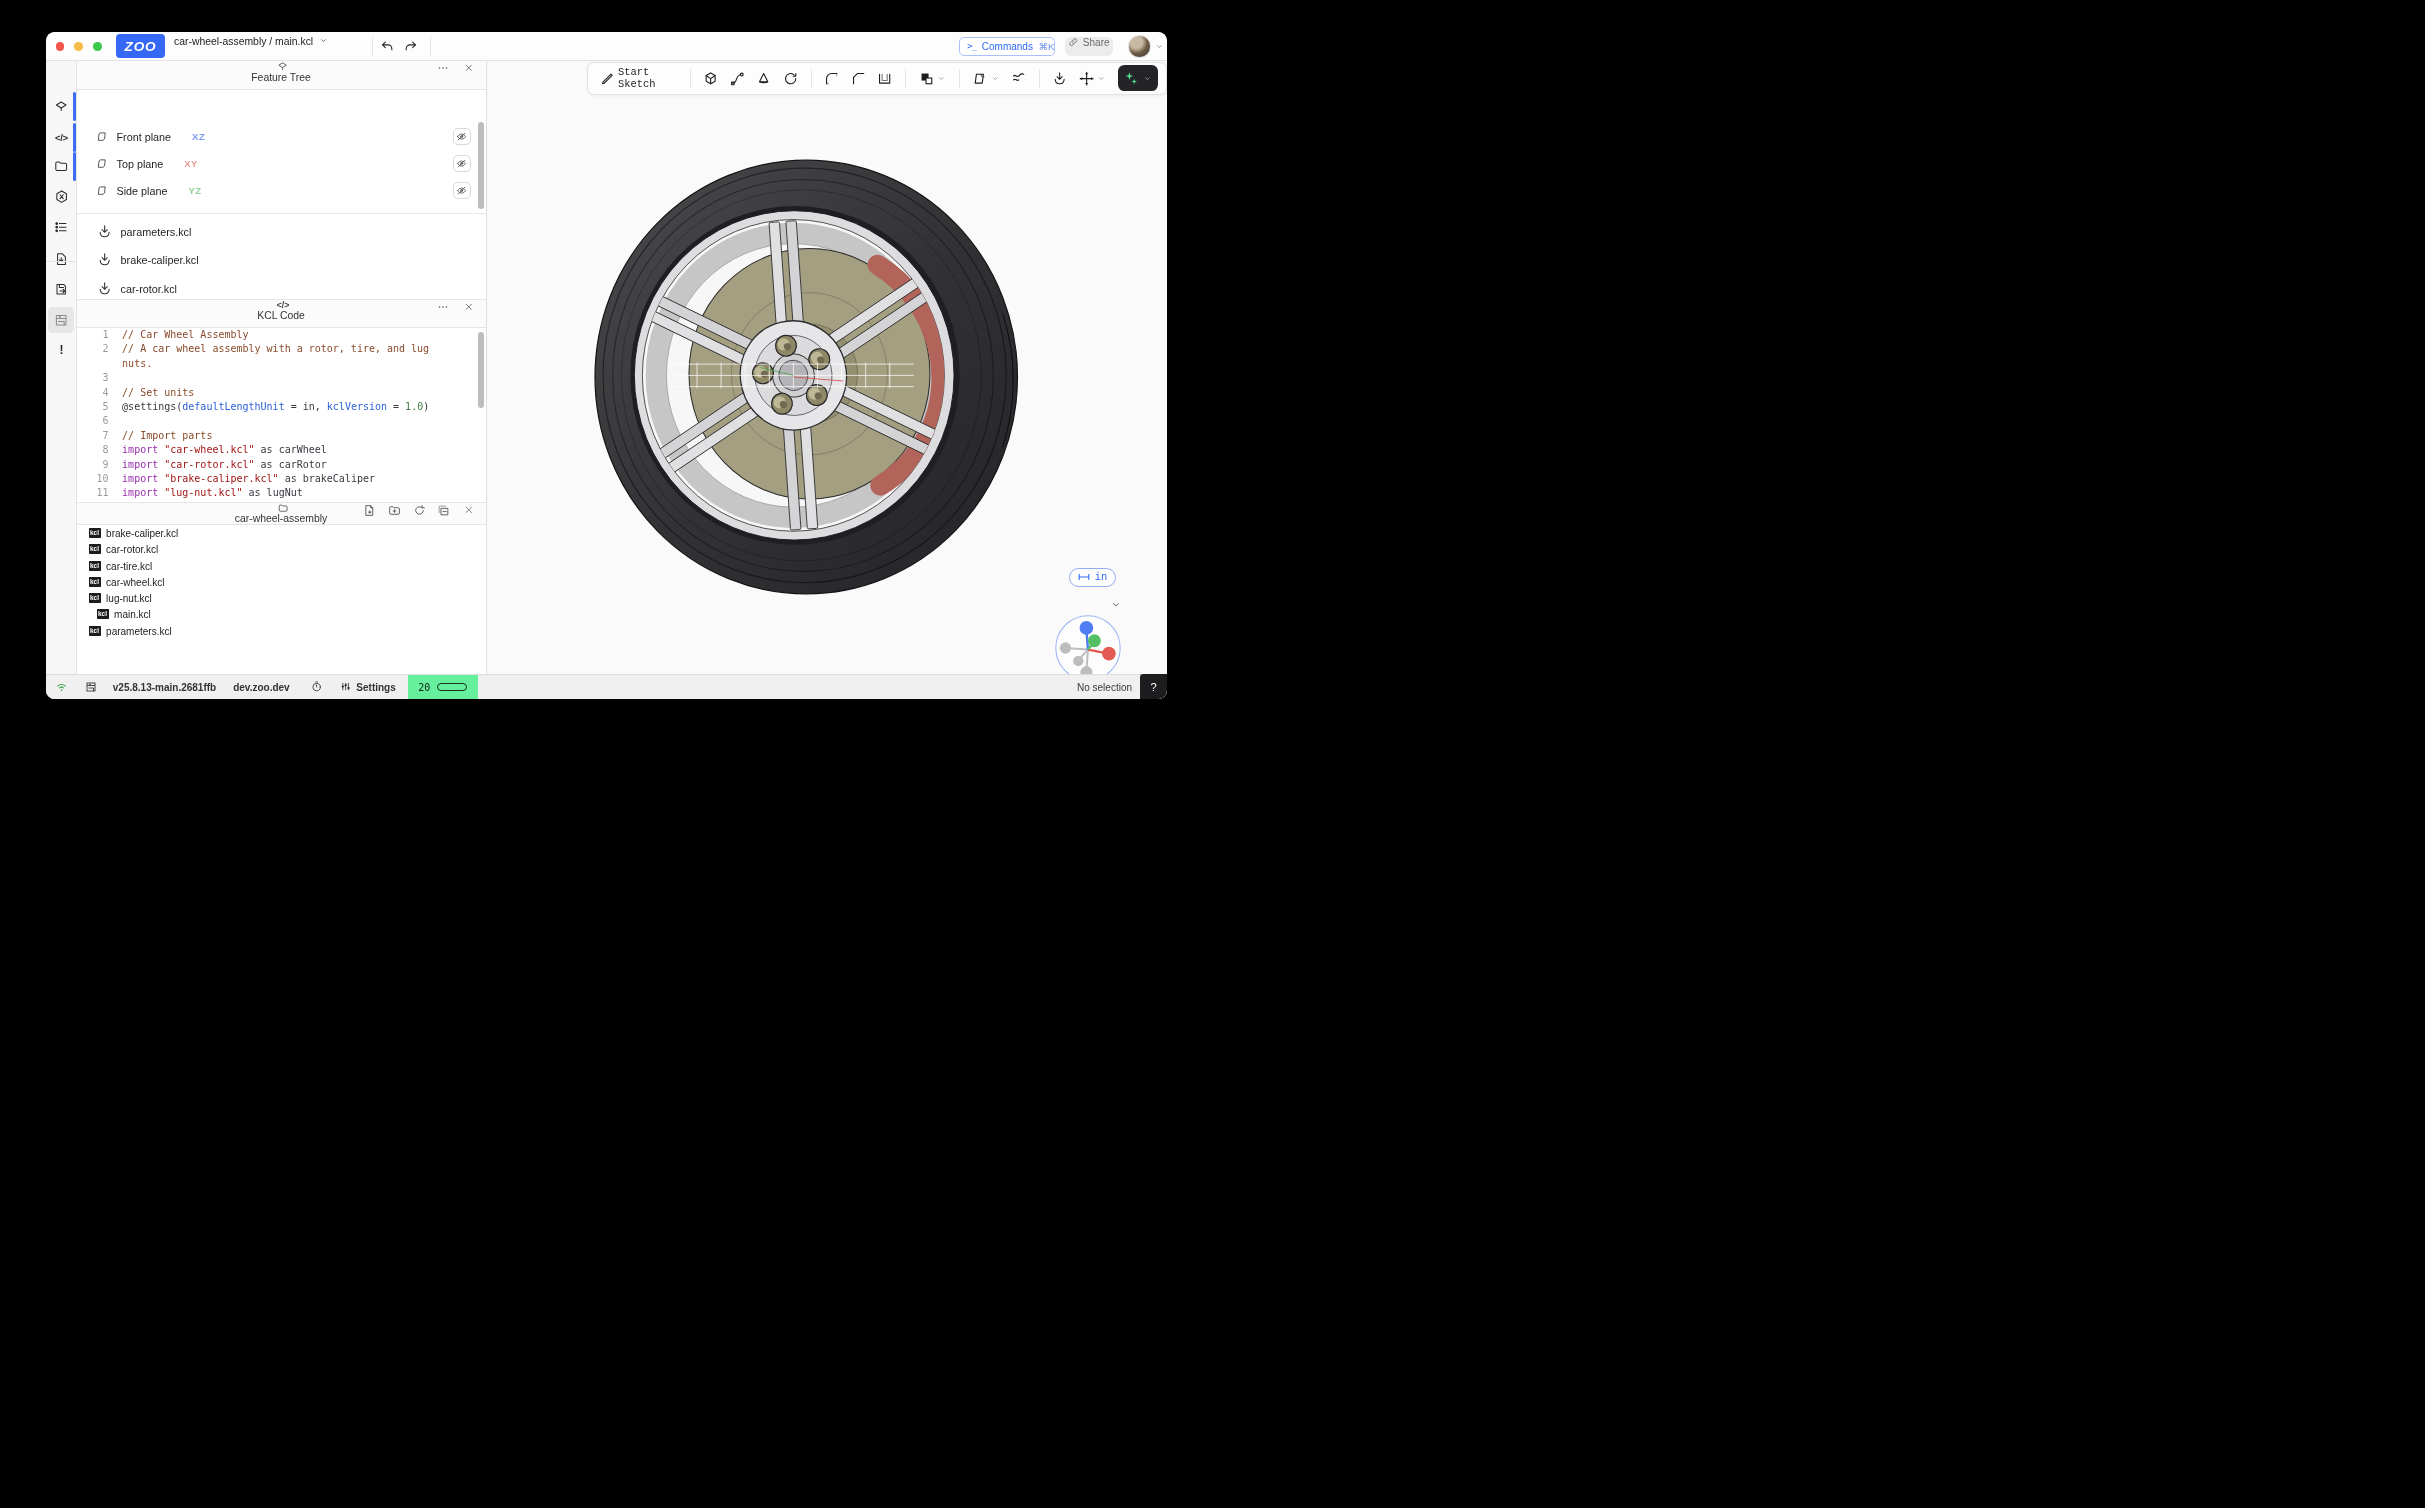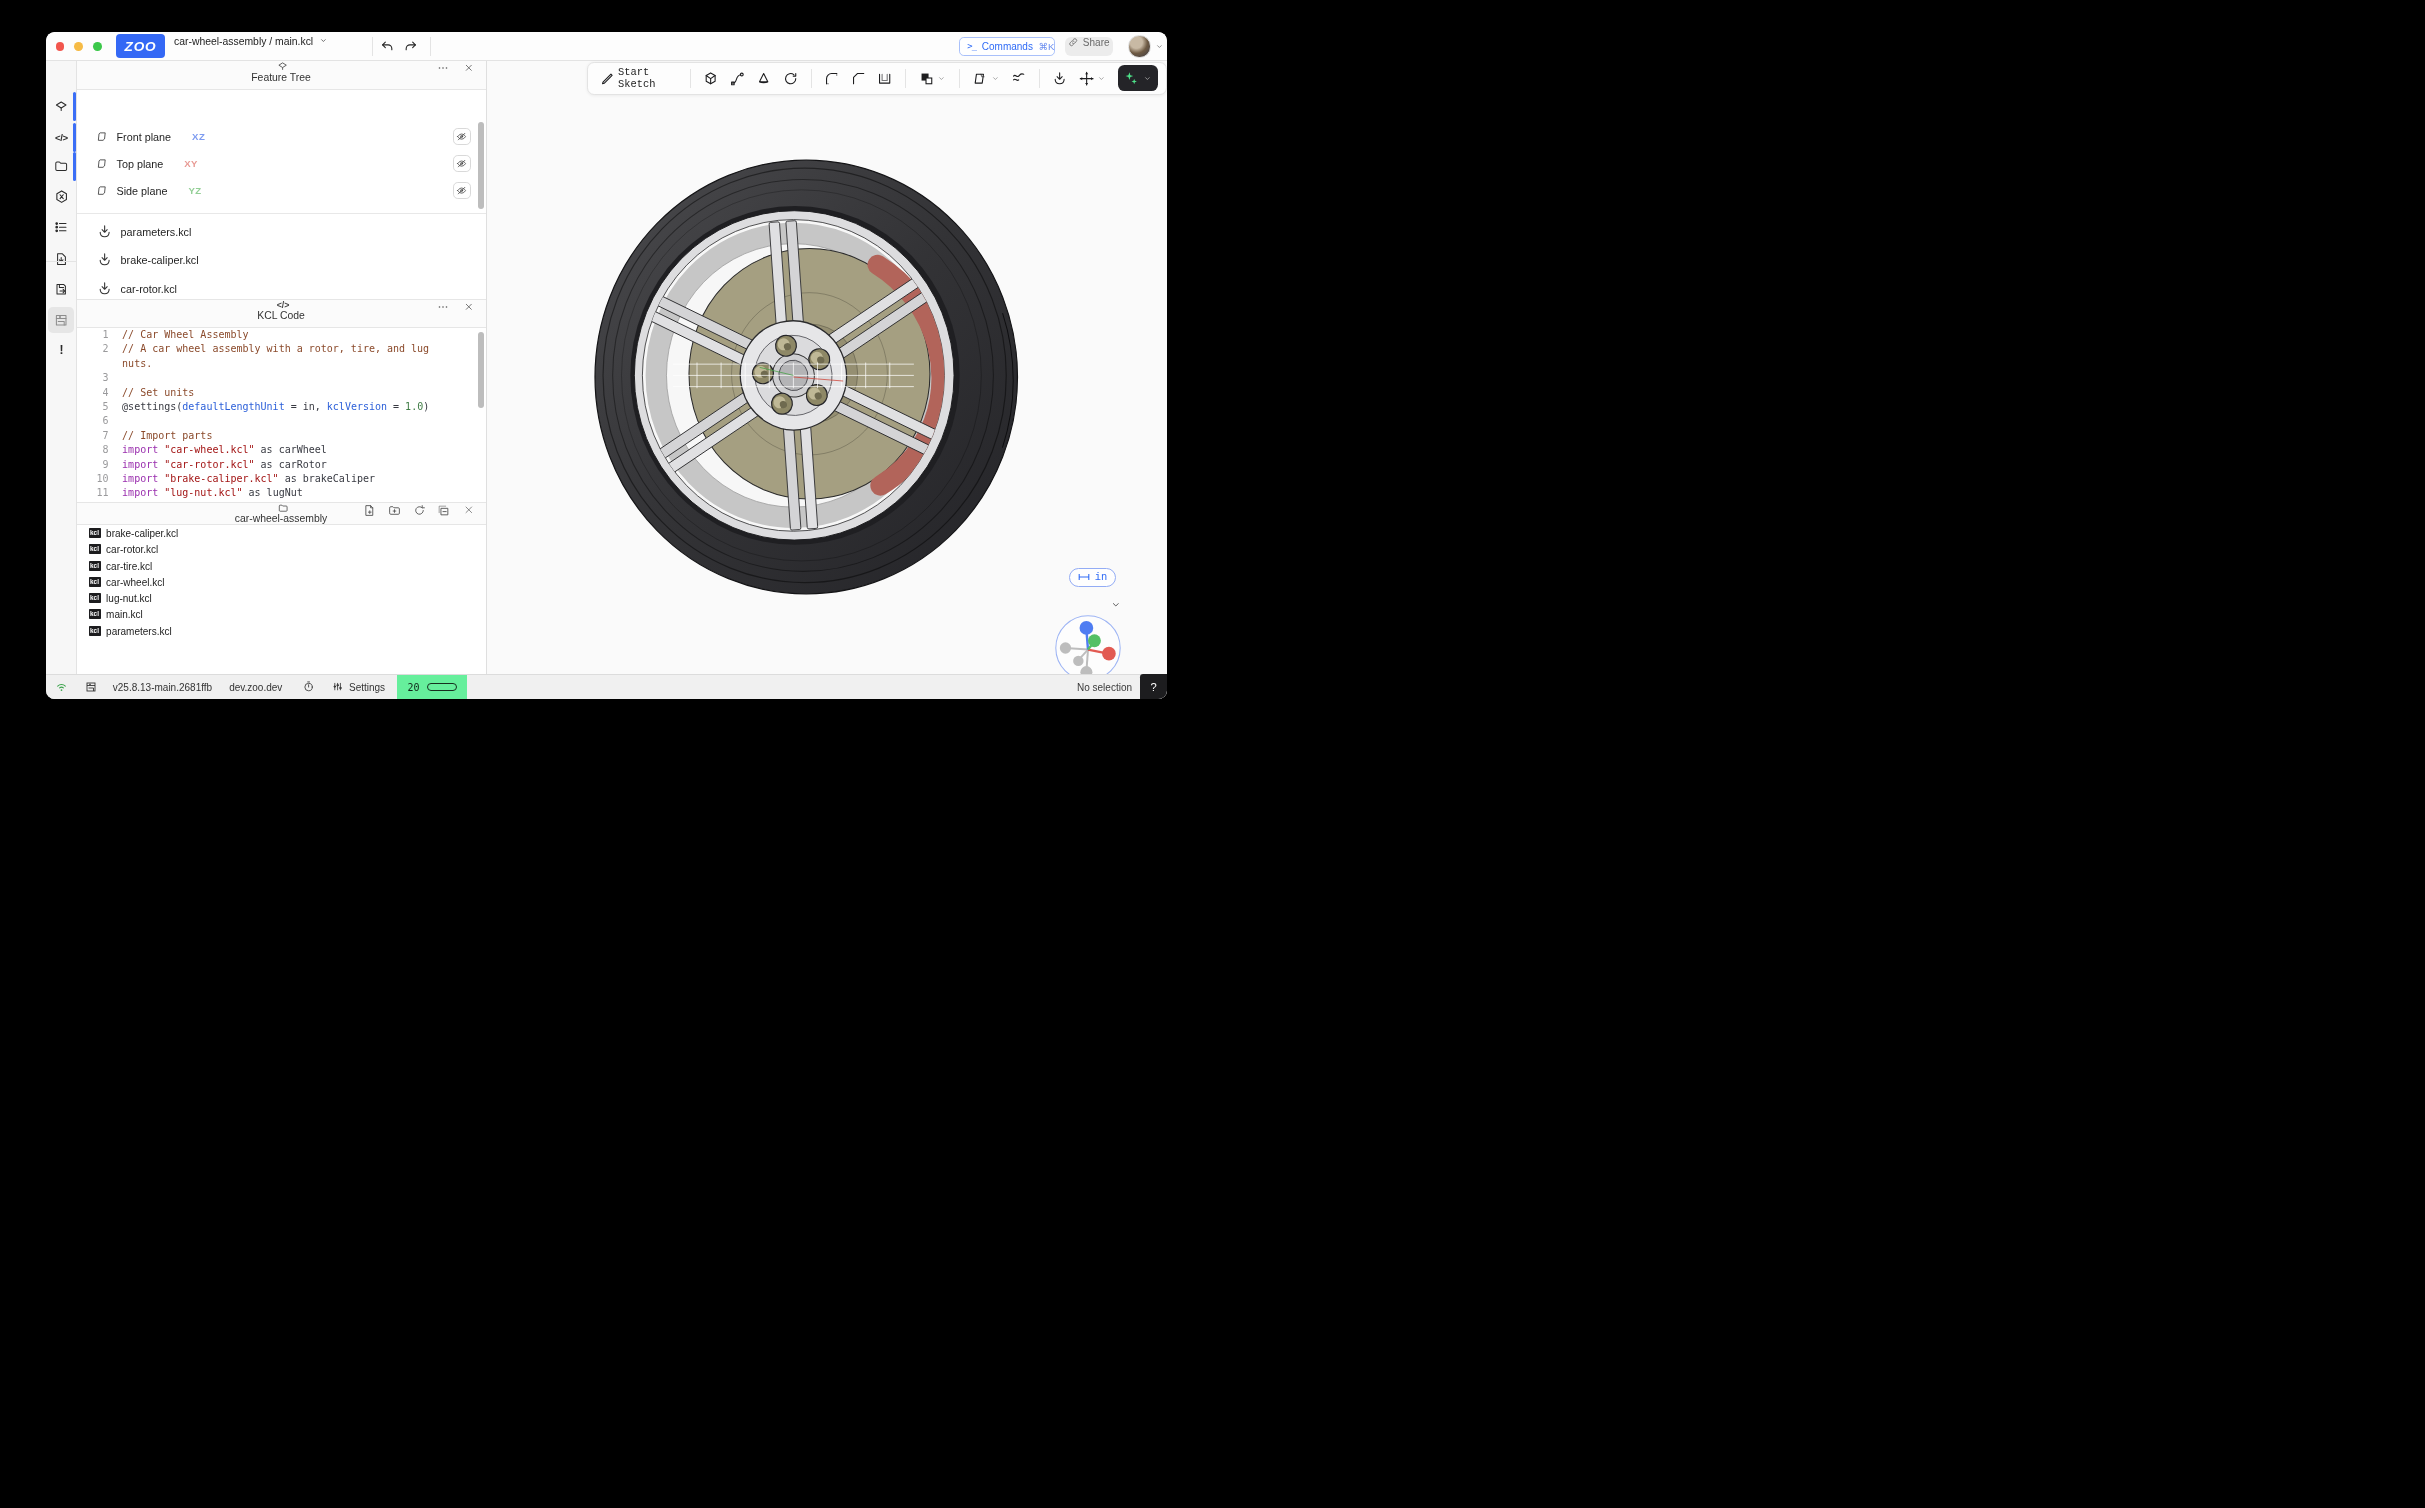--- a/index.html
+++ b/index.html
@@ -65,21 +65,21 @@
     box-shadow:0 0.8px 3.2px rgba(0,0,0,.06); display:flex; align-items:center; padding:0 8px; gap:3.2px; }
   .tbar-sep { width:0.8px; height:19px; background:#e4e4e4; margin:0 5.6px; }
   .tbar-btn { display:flex; align-items:center; gap:3.2px; color:#1d1d1f; padding:0 4px; height:24px; border-radius:4.8px; }
   .tbar-btn .lbl { font-size:10.4px; color:#222; }
   .tbar-chev { color:#777; display:flex; }
   #ml-btn { background:#242428; border-radius:6.4px; height:26px; padding:0 6.4px; display:flex; align-items:center; gap:4px; margin-left:4.8px; }
   #ml-btn .tbar-chev { color:#cfcfcf; }
   
   #statusbar { position:absolute; left:0; right:0; bottom:0; height:25px; background:#f0f0f0; border-top:0.8px solid #dcdcdc;
     display:flex; align-items:center; font-size:10px; color:#333; }
-  .sb-item { display:flex; align-items:center; gap:4.8px; }
+  .sb-item { display:flex; align-items:center; gap:4.8px;font-weight:bold; }
   #credits-badge { height:25px; background:#66ef9c; display:flex; align-items:center; gap:7.2px; padding:0 10.4px;
     font-family:"DejaVu Sans Mono",monospace; font-size:10px; color:#0f2418; }
   #credits-pill { width:30px; height:8px; border:1.3px solid #17301f; border-radius:4.8px; }
   #help-btn { position:absolute; right:0; bottom:0; width:27px; height:25px; background:#1d1d1f; color:#fff;
     display:flex; align-items:center; justify-content:center; font-size:11.2px; border-top-left-radius:3.2px; }
   #no-selection { position:absolute; right:35px; color:#3a3a3a; }
   
   #unit-badge { position:absolute; right:51px; top:507px; width:47px; height:18.5px; border:0.8px solid #93acf5; border-radius:9.6px;
     display:flex; align-items:center; justify-content:center; gap:4.8px; color:#2f6bf6; font-size:10.4px; background:rgba(255,255,255,.7); }
   #gizmo-chevron { position:absolute; right:46px; top:539px; color:#444; }
@@ -412,21 +412,21 @@
     <span>car-tire.kcl</span>
           </div>
           <div class="file-row" style="top: 513px;">
             <span class="kcl-badge">kcl</span>
     <span>car-wheel.kcl</span>
           </div>
           <div class="file-row" style="top: 529px;">
             <span class="kcl-badge">kcl</span>
     <span>lug-nut.kcl</span>
           </div>
-          <div class="file-row" style="top: 545px;">
+          <div class="file-row" style="top: 545px; margin-left: 8px;">
             <span class="kcl-badge">kcl</span>
     <span>main.kcl</span>
           </div>
           <div class="file-row" style="top: 562px;">
             <span class="kcl-badge">kcl</span>
     <span>parameters.kcl</span>
           </div>
         </div>
     </div>
 

